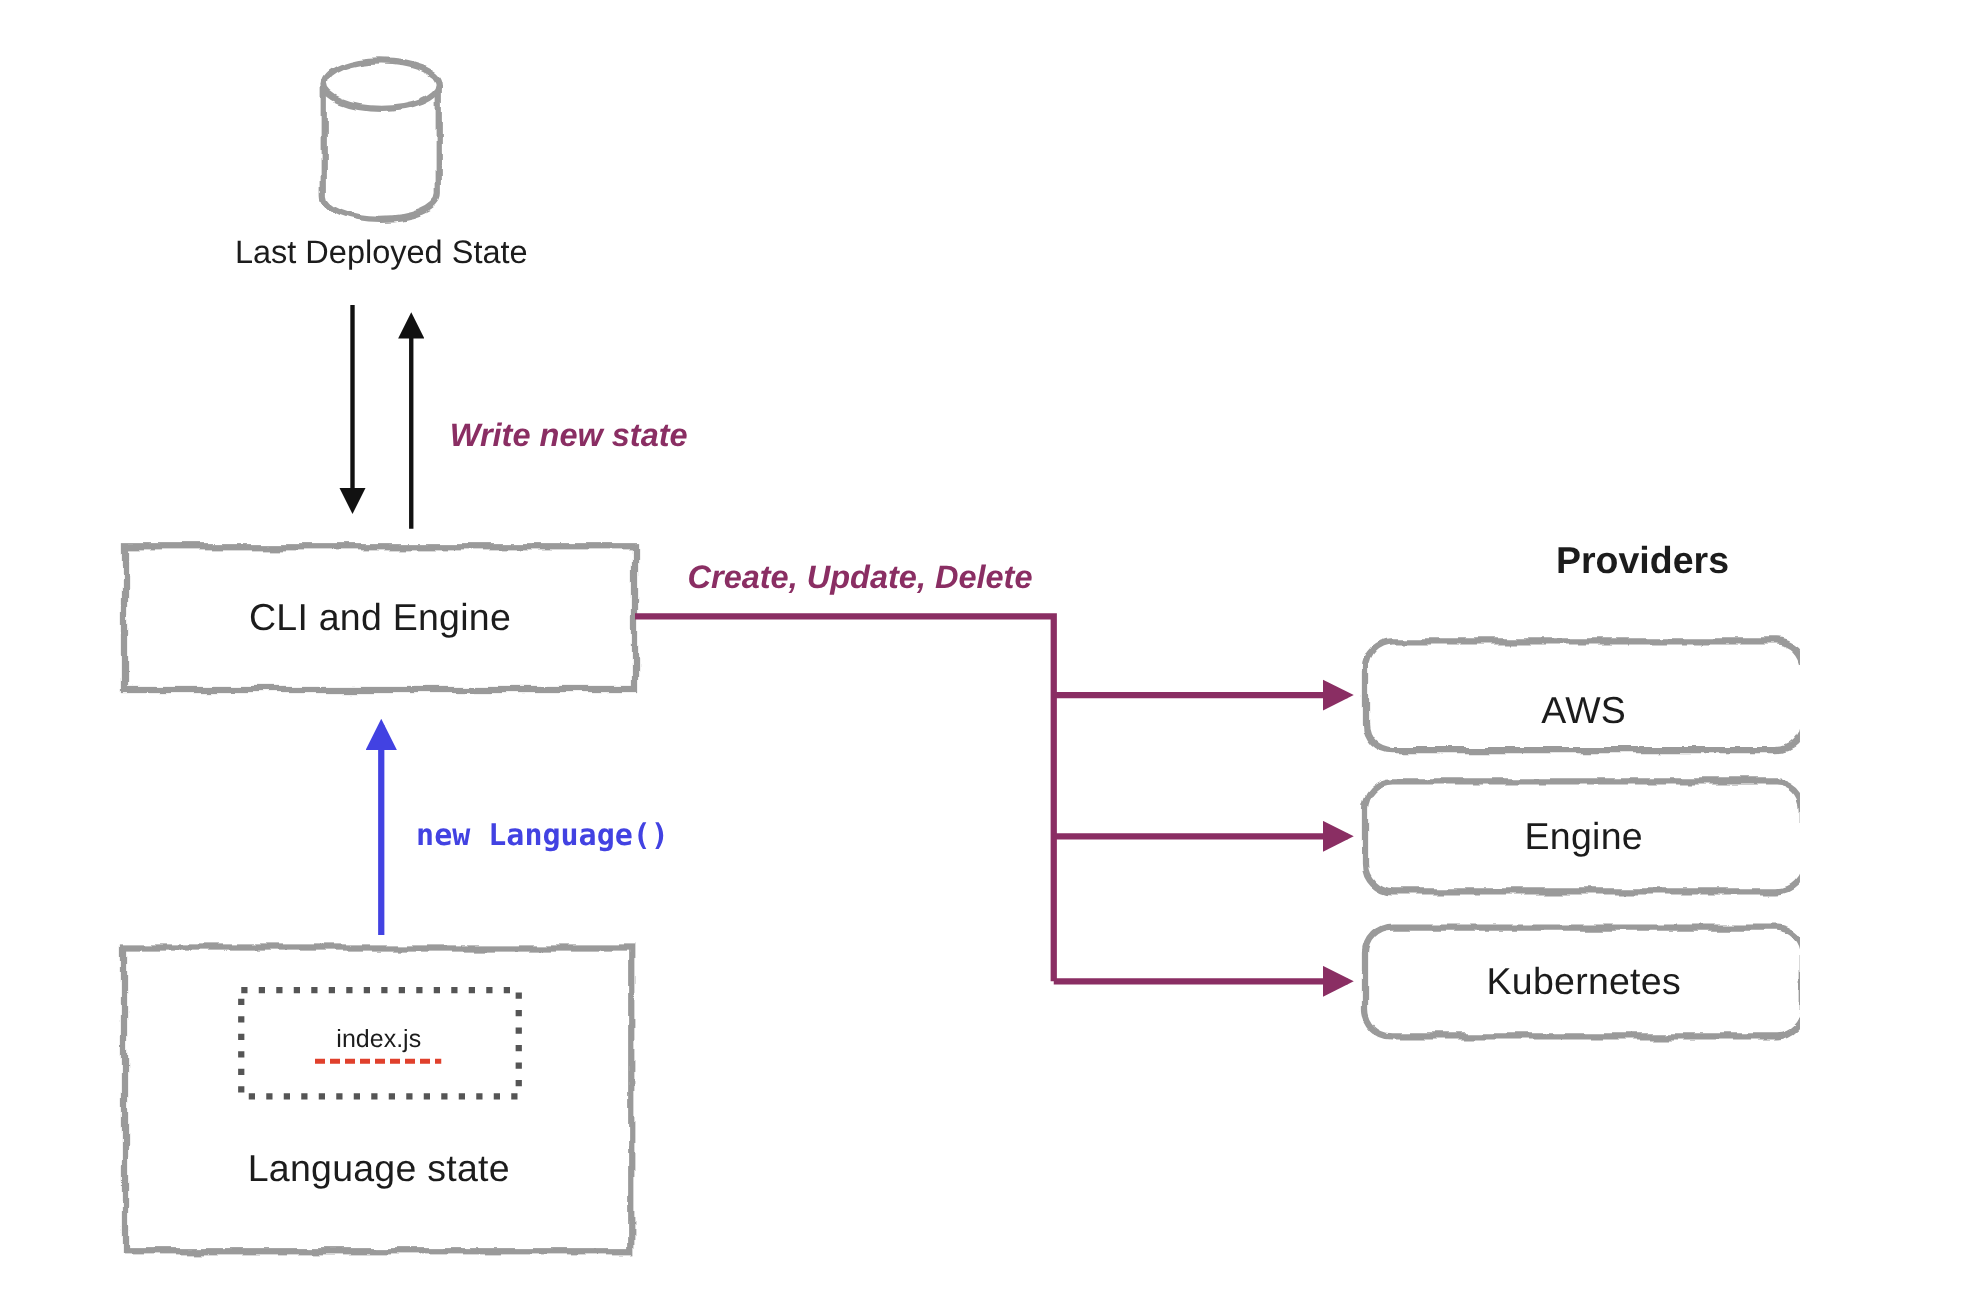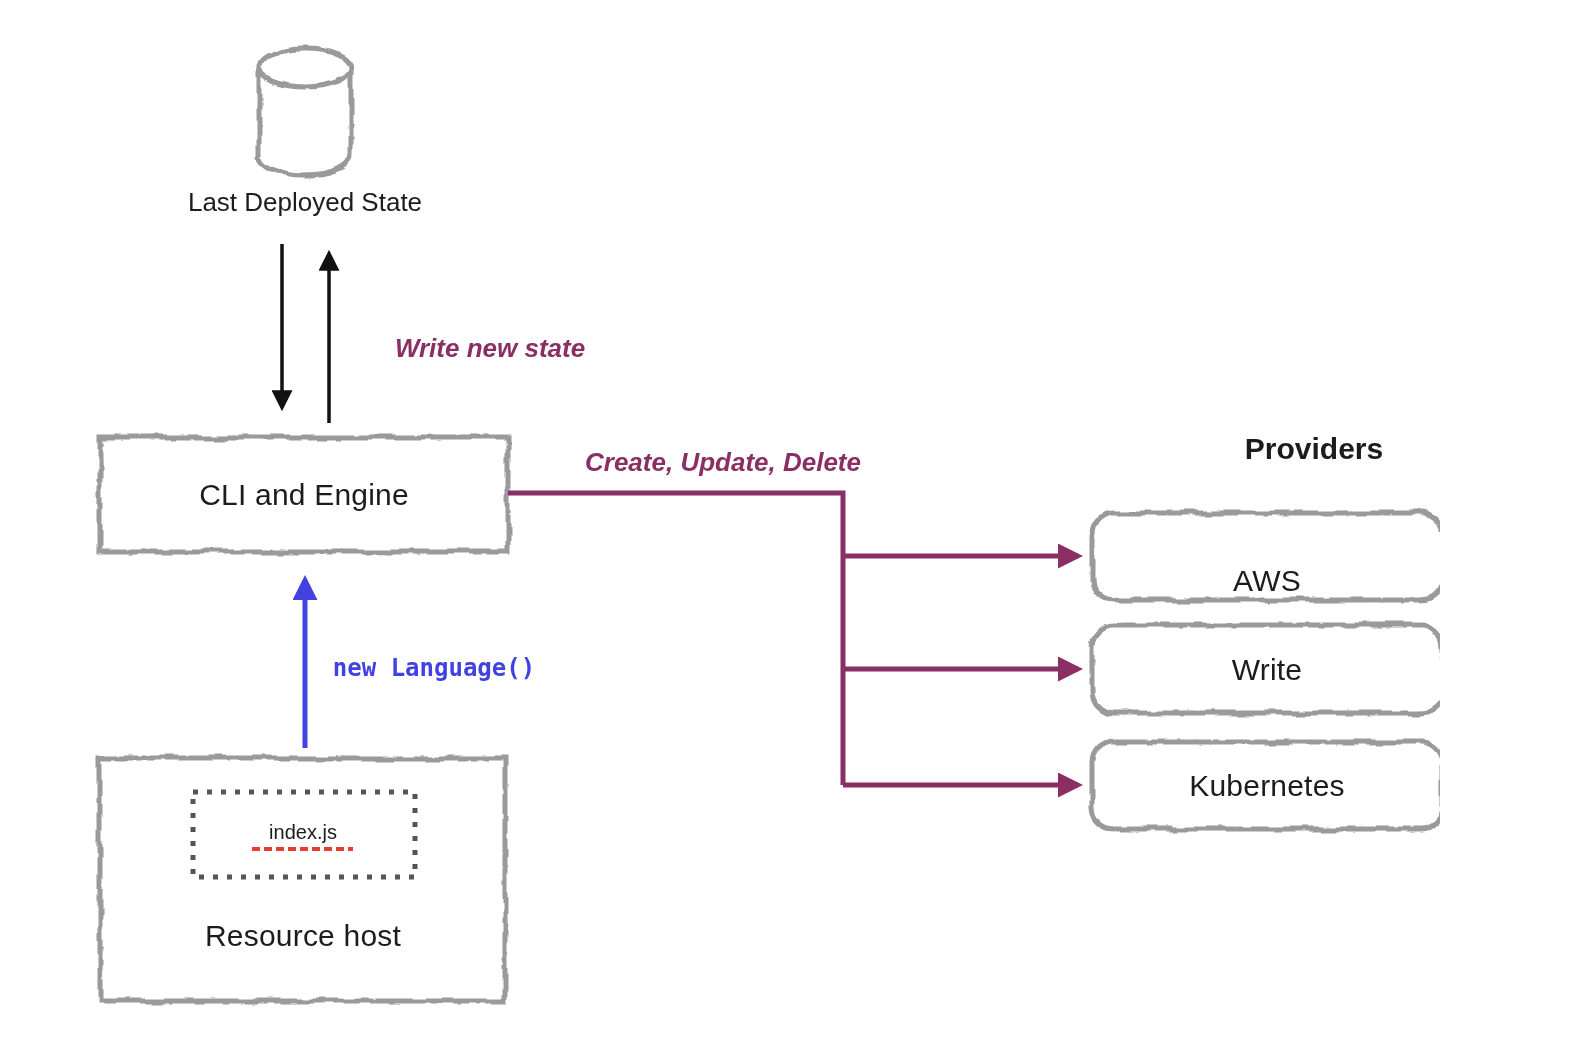--- a/index.html
+++ b/index.html
@@ -18,21 +18,20 @@
     color:#1c1c1c;
     text-align:center;
   }
   .node-label{font-size:30px;letter-spacing:.2px;}
   .small-label{font-size:26px;}
   .edge-purple{
     font-size:26px;
     font-weight:700;
     font-style:italic;
     color:#8a2e63;
-    margin-left:35px;
   }
   .edge-blue{
     font-family:"DejaVu Sans Mono", monospace;
     font-weight:700;
     font-size:24px;
     color:#4242e2;
   }
   .bold-title{font-weight:700;font-size:30px;margin-left:47px;}
   .file-label{font-size:20px;}
 </style>
@@ -90,25 +89,25 @@
   <div class="lbl small-label" style="left:305px;top:202px;">Last Deployed State</div>
 
   <div class="lbl edge-purple" style="left:455px;top:348px;">Write new state</div>
 
   <div class="lbl edge-purple" style="left:688px;top:462px;">Create, Update, Delete</div>
 
   <div class="lbl node-label" style="left:304px;top:495px;">CLI and Engine</div>
 
   <div class="lbl bold-title" style="left:1267px;top:449px;">Providers</div>
 
-  <div class="lbl node-label" style="left:1267px;top:581px;">AWS</div>
+  <div class="lbl node-label" style="left:1267px;top:569px;">AWS</div>
 
-  <div class="lbl node-label" style="left:1267px;top:670px;">Write</div>
+  <div class="lbl node-label" style="left:1267px;top:670px;">Engine</div>
 
   <div class="lbl node-label" style="left:1267px;top:786px;">Kubernetes</div>
 
   <div class="lbl edge-blue" style="left:434px;top:668px;">new Language()</div>
 
   <div class="lbl file-label" style="left:303px;top:832px;">index.js</div>
 
-  <div class="lbl node-label" style="left:303px;top:936px;">Resource host</div>
+  <div class="lbl node-label" style="left:303px;top:936px;">Language state</div>
 
 </div>
 
 </body></html>

